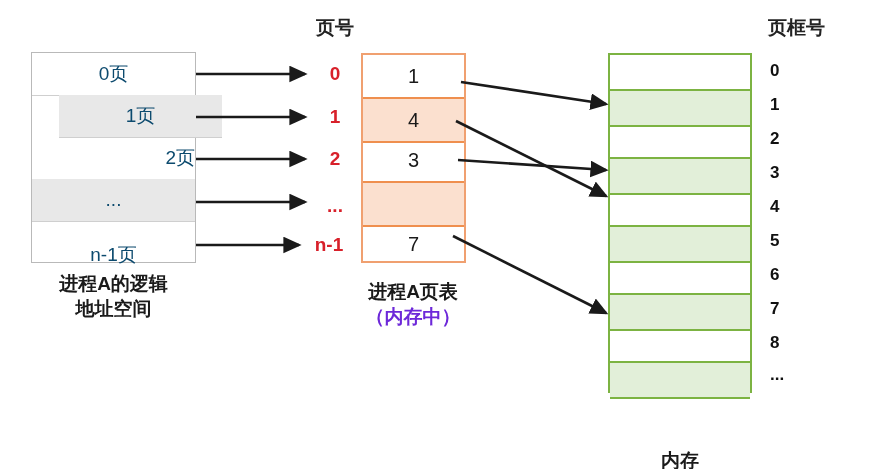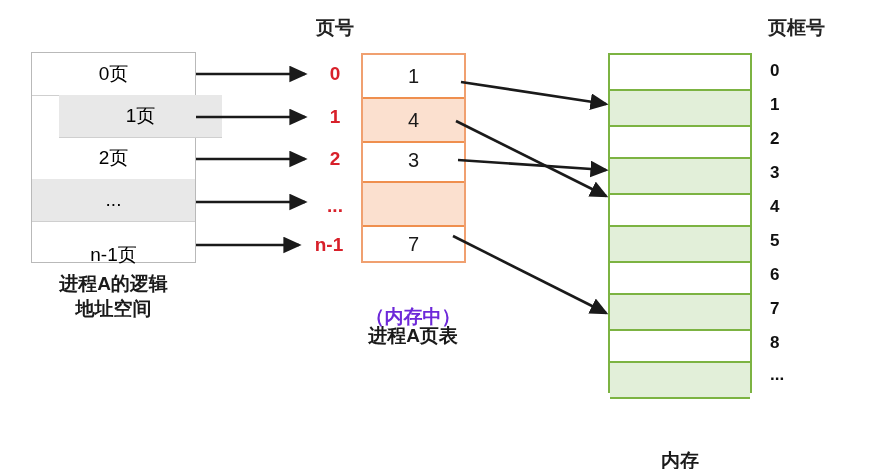--- a/index.html
+++ b/index.html
@@ -23,21 +23,21 @@
 
   
   .logic-table{
     left:31px;top:52px;width:165px;height:211px;
     border:1px solid #b9b9b9;background:#ffffff;
   }
   .logic-row{
     position:absolute;left:0;width:163px;height:42px;
     border-bottom:1px solid #cfcfcf;
     display:flex;align-items:center;justify-content:center;
-    font-size:19px;color:#000000;
+    font-size:19px;color:#0c4a6e;
   }
   .logic-row.shade{background:#e8e8e8;}
   .logic-row.last{border-bottom:none;height:43px;}
 
   
   .pagenum{
     position:absolute;width:56px;text-align:center;
     font-size:19px;font-weight:bold;color:#d8202a;
     line-height:20px;
   }
@@ -87,21 +87,21 @@
   <div class="abs hdr" style="left:300px;top:16px;width:70px;">页号</div>
   <div class="abs hdr" style="left:768px;top:16px;width:92px;text-align:left;">页框号</div>
 
   <div class="abs logic-table">
     <div class="logic-row" style="top:0px;">
       <span>0页</span>
     </div>
     <div class="logic-row shade" style="top:42px;margin-left:27px;">
       <span>1页</span>
     </div>
-    <div class="logic-row" style="top:84px;">
+    <div class="logic-row" style="top:84px;justify-content:flex-end;">
       <span>2页</span>
     </div>
     <div class="logic-row shade" style="top:126px;">
       <span>...</span>
     </div>
     <div class="logic-row last" style="top:180px;">
       <span>n-1页</span>
     </div>
   </div>
 
@@ -125,21 +125,21 @@
       <span>3</span>
     </div>
     <div class="pt-row fill" style="top:126px;">
       <span></span>
     </div>
     <div class="pt-row" style="top:168px;">
       <span>7</span>
     </div>
   </div>
 
-  <div class="caption" style="left:333px;top:280px;width:160px;margin-top:44px;">进程A页表</div>
+  <div class="caption" style="left:333px;top:280px;width:160px;">进程A页表</div>
   <div class="caption red" style="left:333px;top:305px;width:160px;">（内存中）</div>
 
   <div class="abs memory">
     <div class="mem-row" style="top:0px;"></div>
     <div class="mem-row fill" style="top:34px;"></div>
     <div class="mem-row" style="top:68px;"></div>
     <div class="mem-row fill" style="top:102px;"></div>
     <div class="mem-row" style="top:136px;"></div>
     <div class="mem-row fill" style="top:170px;"></div>
     <div class="mem-row" style="top:204px;"></div>

